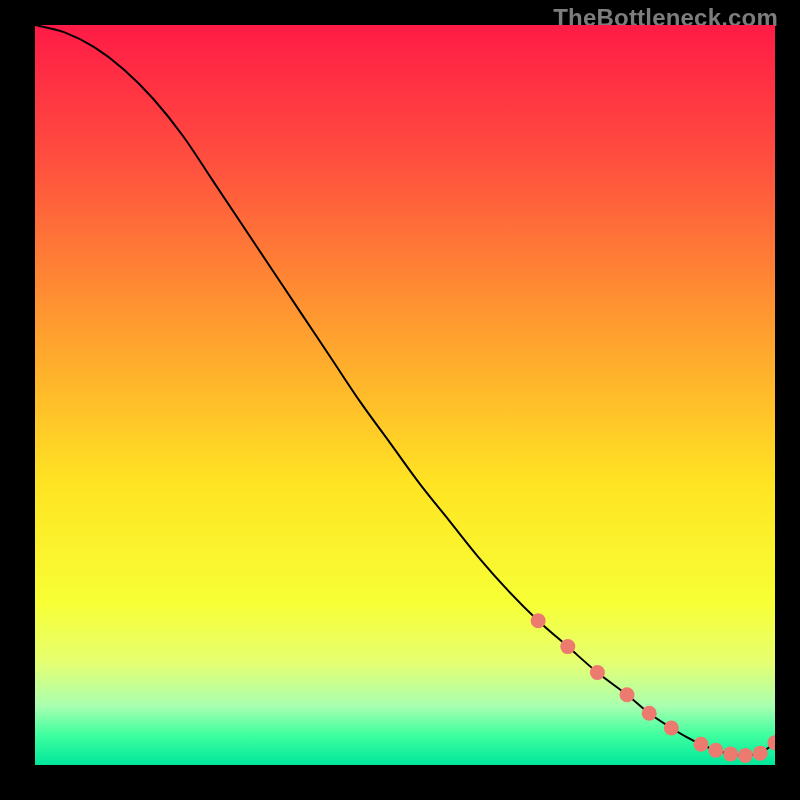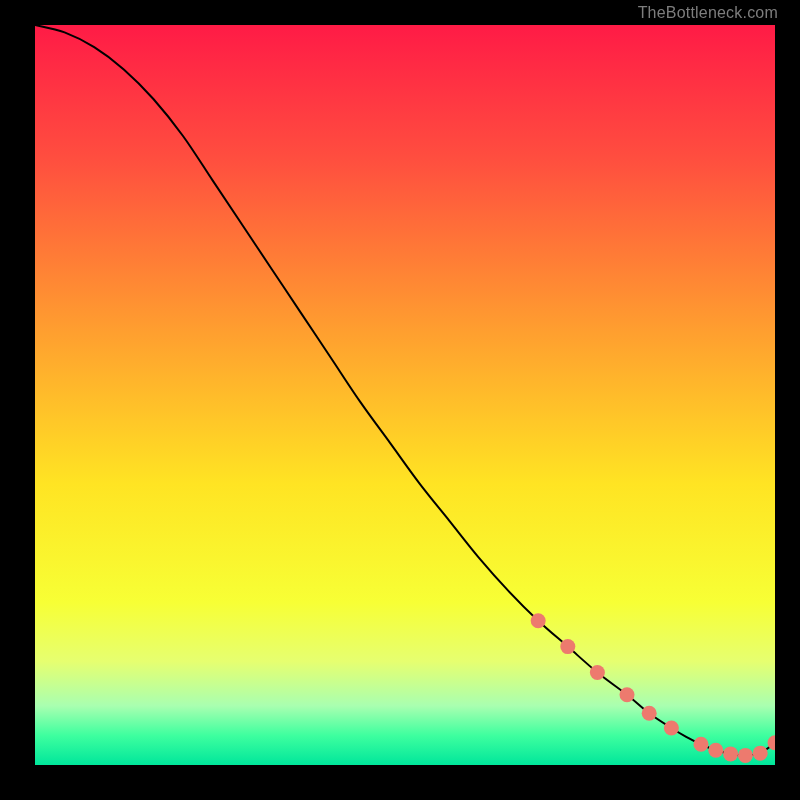--- a/index.html
+++ b/index.html
@@ -22,22 +22,22 @@
     left: 35px;
     top: 25px;
     width: 740px;
     height: 740px;
   }
   .attribution {
     position: absolute;
     top: 4px;
     right: 22px;
     color: #7d7d7d;
-    font-size: 16px;
-    font-weight: 400;
+    font-size: 24px;
+    font-weight: 700;
     letter-spacing: 0.2px;
   }
   svg { display: block; }
 </style>
 </head>
 <body>
 
 <div class="stage">
   <div class="attribution">TheBottleneck.com</div>
 

